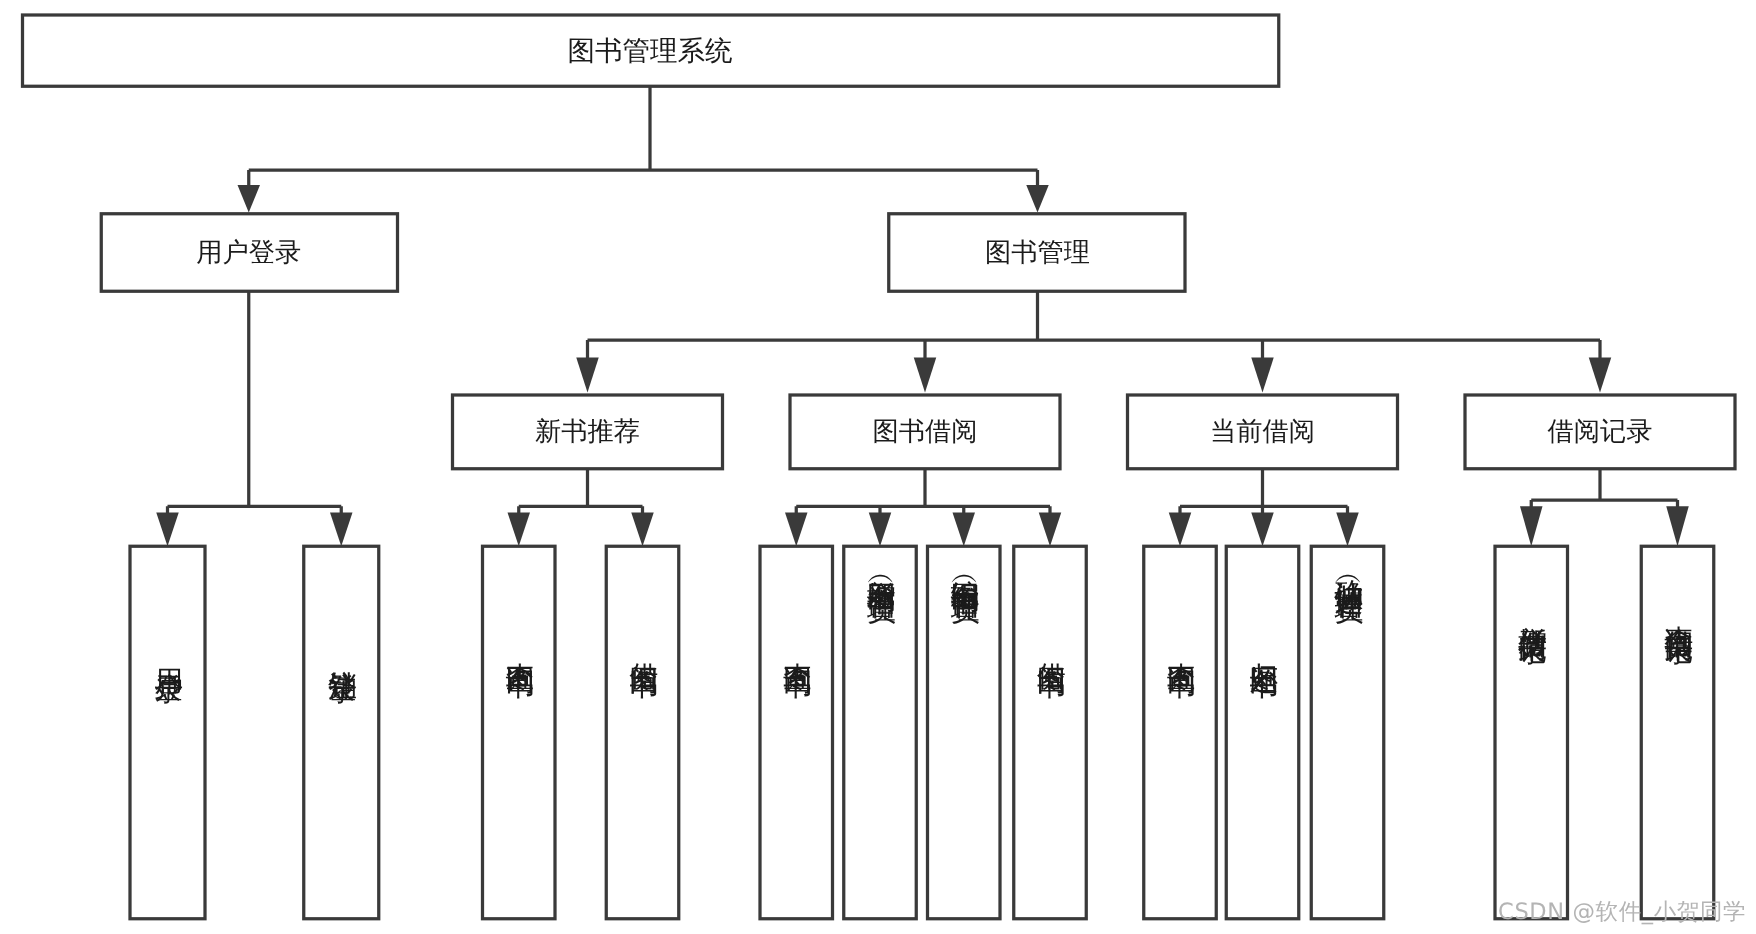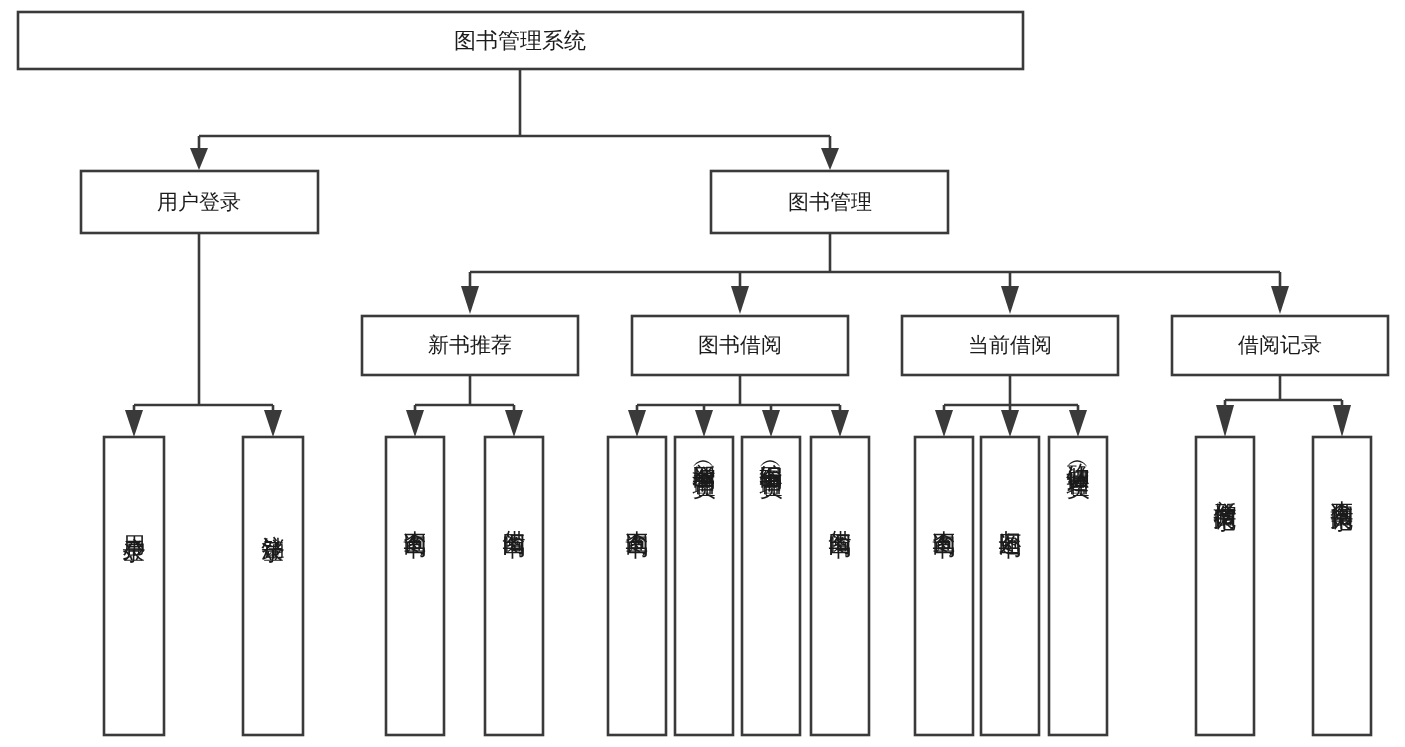--- a/index.html
+++ b/index.html
@@ -241,14 +241,15 @@
     <span class="leaf-label" style="margin-top:8px;">确认归还（管理员）</span>
   </div>
 
   <div class="leaf-label-wrap" style="left:1196px; top:437px; width:58px; height:298px;">
     <span class="leaf-label" style="margin-top:45px;">新增借阅记录</span>
   </div>
   <div class="leaf-label-wrap" style="left:1313px; top:437px; width:58px; height:298px;">
     <span class="leaf-label" style="margin-top:45px;">查询借阅记录</span>
   </div>
 
+  <div class="watermark">CSDN @软件_小贺同学</div>
 
 </div>
 
 </body></html>

